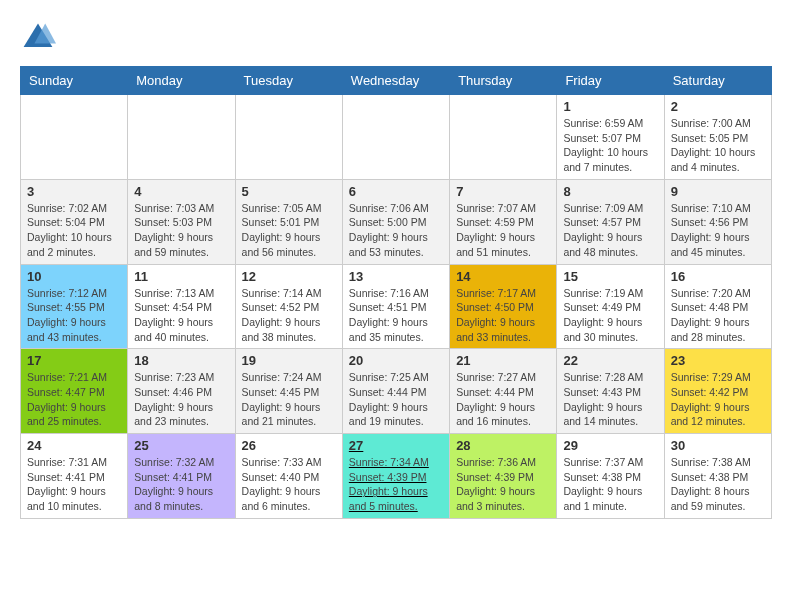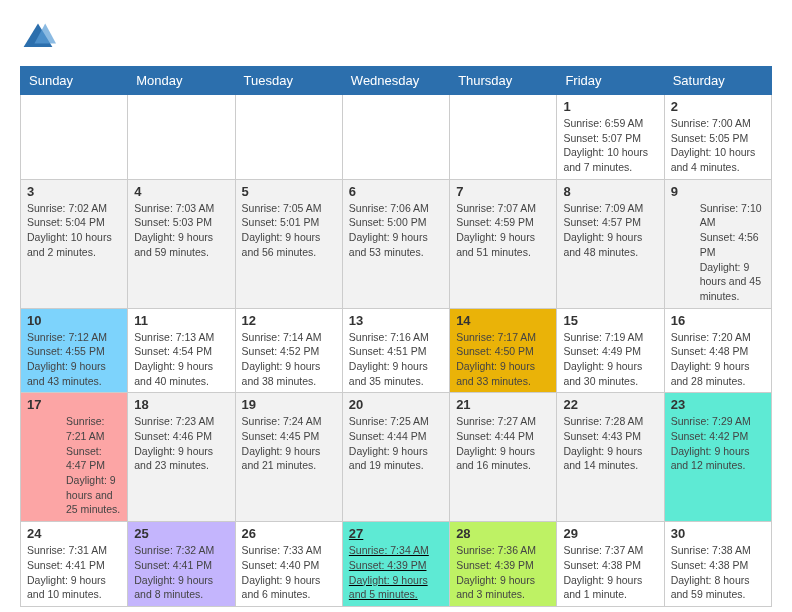--- a/index.html
+++ b/index.html
@@ -175,21 +175,21 @@
 Daylight: 9 hours and 51 minutes.</div>
         </td>
         <td style="background: rgb(242, 242, 242);">
           <span class="day-number">8</span>
           <div class="day-info" style="white-space: pre-line;">Sunrise: 7:09 AM
 Sunset: 4:57 PM
 Daylight: 9 hours and 48 minutes.</div>
         </td>
         <td style="background: rgb(242, 242, 242);">
           <span class="day-number">9</span>
-          <div class="day-info" style="white-space: pre-line; margin-left: 29px;">Sunrise: 7:10 AM
+          <div class="day-info" style="white-space: pre-line;">Sunrise: 7:10 AM
 Sunset: 4:56 PM
 Daylight: 9 hours and 45 minutes.</div>
         </td>
       </tr>
       <tr>
         <td style="background: #7dd3fc;">
           <span class="day-number">10</span>
           <div class="day-info" style="white-space: pre-line;">Sunrise: 7:12 AM
 Sunset: 4:55 PM
 Daylight: 9 hours and 43 minutes.</div>
@@ -225,23 +225,23 @@
 Daylight: 9 hours and 30 minutes.</div>
         </td>
         <td style="background: rgb(255, 255, 255);">
           <span class="day-number">16</span>
           <div class="day-info" style="white-space: pre-line;">Sunrise: 7:20 AM
 Sunset: 4:48 PM
 Daylight: 9 hours and 28 minutes.</div>
         </td>
       </tr>
       <tr>
-        <td style="background: #fca5a5;">
+        <td style="background: #84cc16;">
           <span class="day-number">17</span>
-          <div class="day-info" style="white-space: pre-line; margin-left: 39px;">Sunrise: 7:21 AM
+          <div class="day-info" style="white-space: pre-line;">Sunrise: 7:21 AM
 Sunset: 4:47 PM
 Daylight: 9 hours and 25 minutes.</div>
         </td>
         <td style="background: rgb(242, 242, 242);">
           <span class="day-number">18</span>
           <div class="day-info" style="white-space: pre-line;">Sunrise: 7:23 AM
 Sunset: 4:46 PM
 Daylight: 9 hours and 23 minutes.</div>
         </td>
         <td style="background: rgb(242, 242, 242);">
@@ -261,21 +261,21 @@
           <div class="day-info" style="white-space: pre-line;">Sunrise: 7:27 AM
 Sunset: 4:44 PM
 Daylight: 9 hours and 16 minutes.</div>
         </td>
         <td style="background: rgb(242, 242, 242);">
           <span class="day-number">22</span>
           <div class="day-info" style="white-space: pre-line;">Sunrise: 7:28 AM
 Sunset: 4:43 PM
 Daylight: 9 hours and 14 minutes.</div>
         </td>
-        <td style="background: #5eead4;">
+        <td style="background: #fde047;">
           <span class="day-number">23</span>
           <div class="day-info" style="white-space: pre-line;">Sunrise: 7:29 AM
 Sunset: 4:42 PM
 Daylight: 9 hours and 12 minutes.</div>
         </td>
       </tr>
       <tr>
         <td style="background: rgb(255, 255, 255);">
           <span class="day-number">24</span>
           <div class="day-info" style="white-space: pre-line;">Sunrise: 7:31 AM

